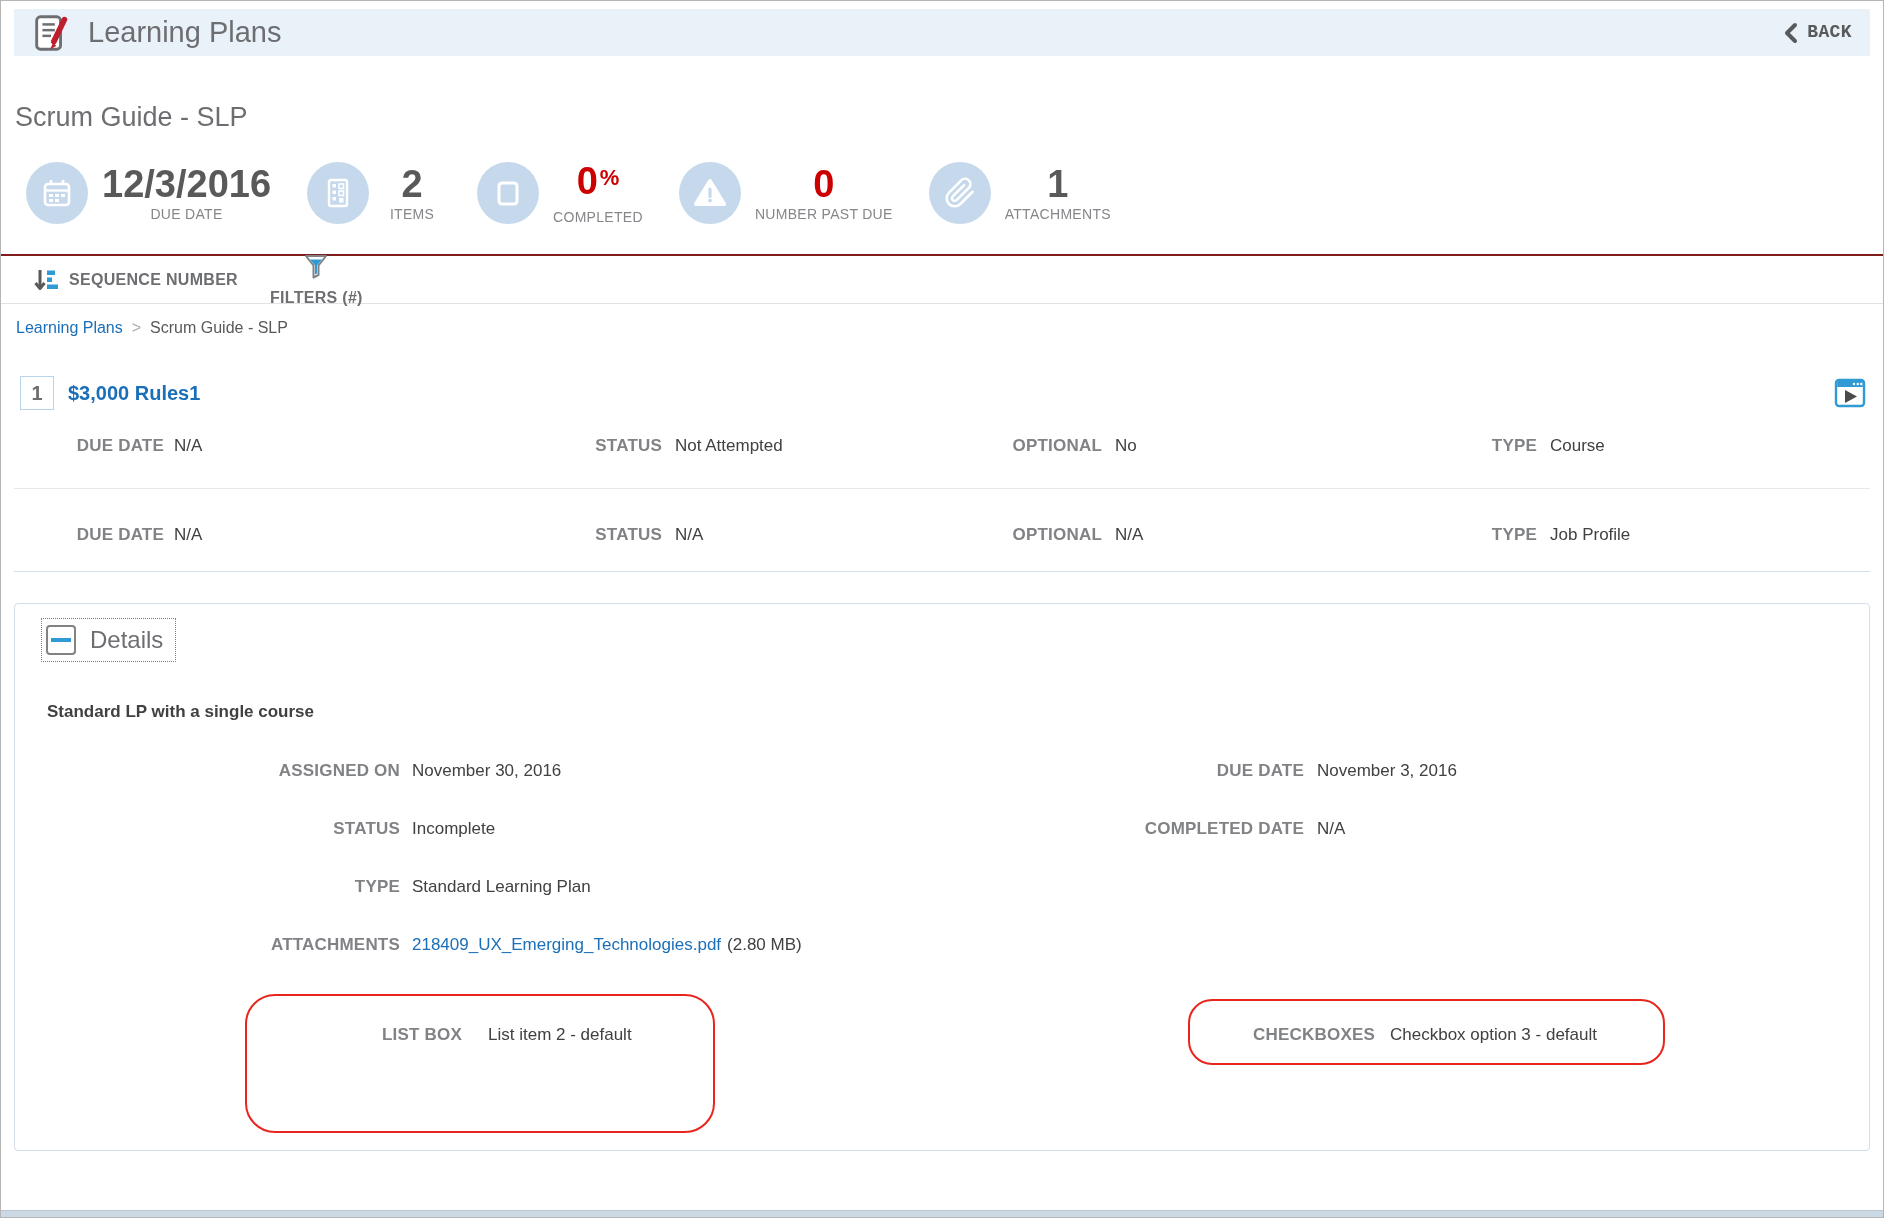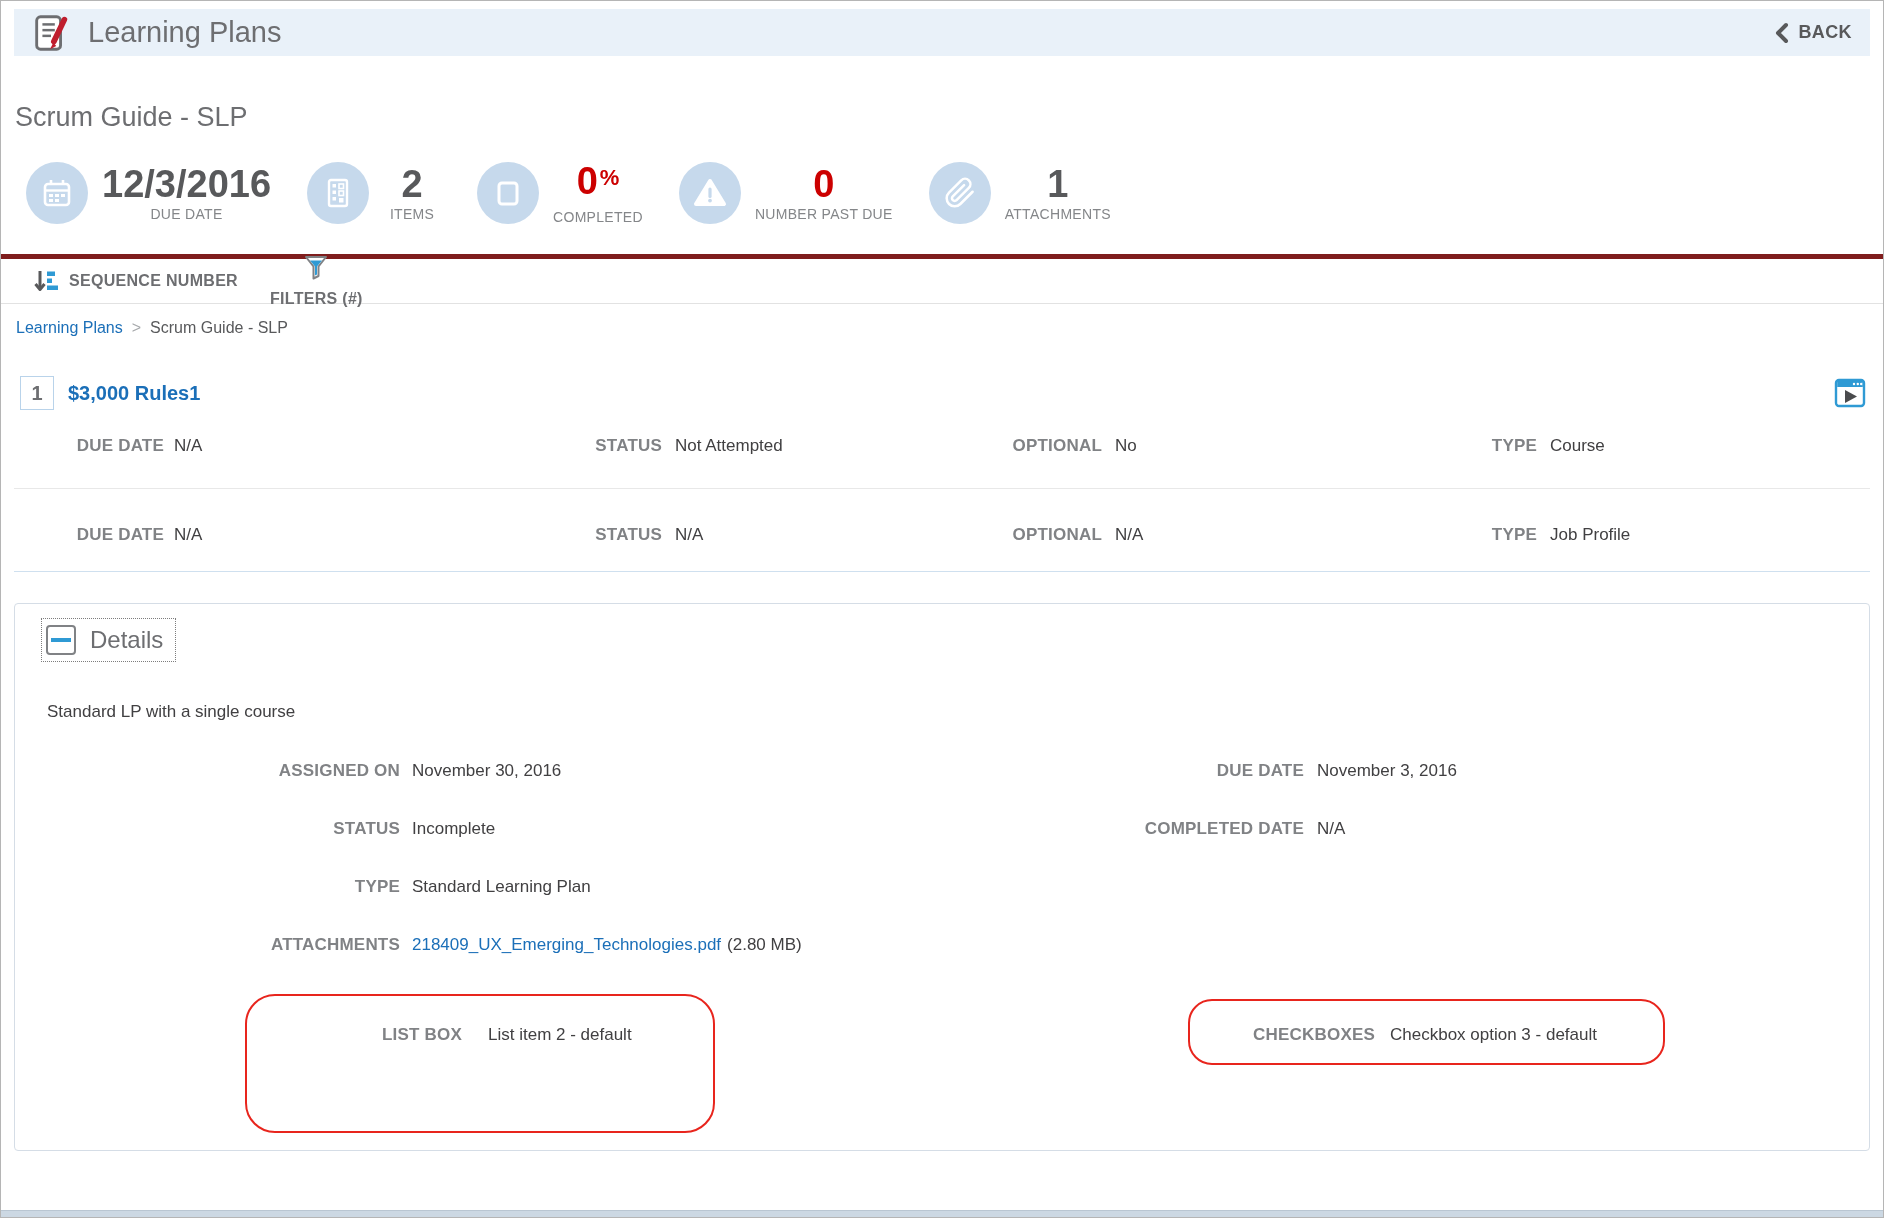--- a/index.html
+++ b/index.html
@@ -27,24 +27,24 @@
     align-items: center;
     padding: 0 18px 0 16px;
   }
   .appbar-title{
     font-size: 29px;
     color: #6d6e71;
     margin-left: 16px;
     flex: 1;
   }
   .back-btn{
-    display: flex; align-items: center; gap: 8px;
+    display: flex; align-items: flex-start; gap: 8px;
     font-size: 18px; font-weight: 700; color: #58595b;
     letter-spacing: .4px; cursor: pointer; background: none; border: none;
-    font-family: Liberation Sans, sans-serif;
+    font-family: Liberation Mono, monospace;
   }
 
   
   .page-title{
     margin: 44px 0 0 14px;
     font-size: 27px;
     color: #6d6e71;
     height: 34px; line-height: 34px;
   }
 
@@ -65,21 +65,21 @@
   .stat-text{ display: flex; flex-direction: column; align-items: center; margin-left: 14px; min-width: 58px; }
   .stat-value{ font-size: 38px; font-weight: 700; color: #58595b; line-height: 38px; white-space: nowrap; }
   .stat-value .pct{ font-size: 22px; font-weight: 700; position: relative; top: -9px; margin-left: 2px; }
   .stat-red{ color: #cc0000; }
   .stat-label{ font-size: 14px; color: #848689; margin-top: 3px; letter-spacing: .3px; white-space: nowrap; }
 
   
   .toolbar{
     margin-top: 28px;
     height: 50px;
-    border-top: 5px solid #7f1d1d;
+    border-top: 2px solid #7f1d1d;
     border-bottom: 1px solid #e2e2e2;
     display: flex; align-items: center;
     padding-left: 32px;
   }
   .tool-btn{
     display: flex; align-items: center; gap: 10px;
     font-size: 16px; font-weight: 700; color: #6d6e71; letter-spacing: .3px;
     background: none; border: none; cursor: pointer;
     font-family: "Liberation Sans", sans-serif;
   }
@@ -151,21 +151,21 @@
   }
   .collapse-btn{
     width: 30px; height: 30px; background: #fff;
     border: 2px solid #808285; border-radius: 4px;
     display: flex; align-items: center; justify-content: center;
     cursor: pointer; padding: 0;
   }
   .collapse-btn .minus{ width: 20px; height: 4px; background: #2f9ad4; }
   .details-title{ font-size: 24px; color: #6d6e71; }
 
-  .details-desc{ margin: 38px 0 0 32px; font-size: 17px; color: #414042; height: 24px; line-height: 24px; }
+  .details-desc{ margin: 38px 0 0 32px; font-size: 17px; color: #414042; height: 24px; line-height: 24px; font-weight: bold; }
 
   .d-fields{ margin-top: 18px; }
   .d-row{
     height: 58px;
     display: grid; grid-template-columns: 900px auto;
     align-items: center; font-size: 17px;
   }
   .d-left .f-label{ width: 385px; margin-right: 12px; }
   .d-right .f-label{ width: 389px; margin-right: 13px; }
   .d-custom{ margin-top: 32px; }

